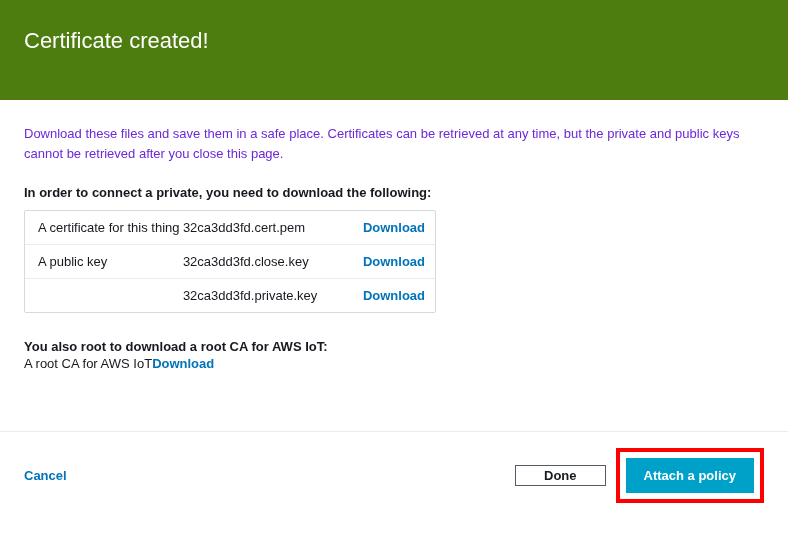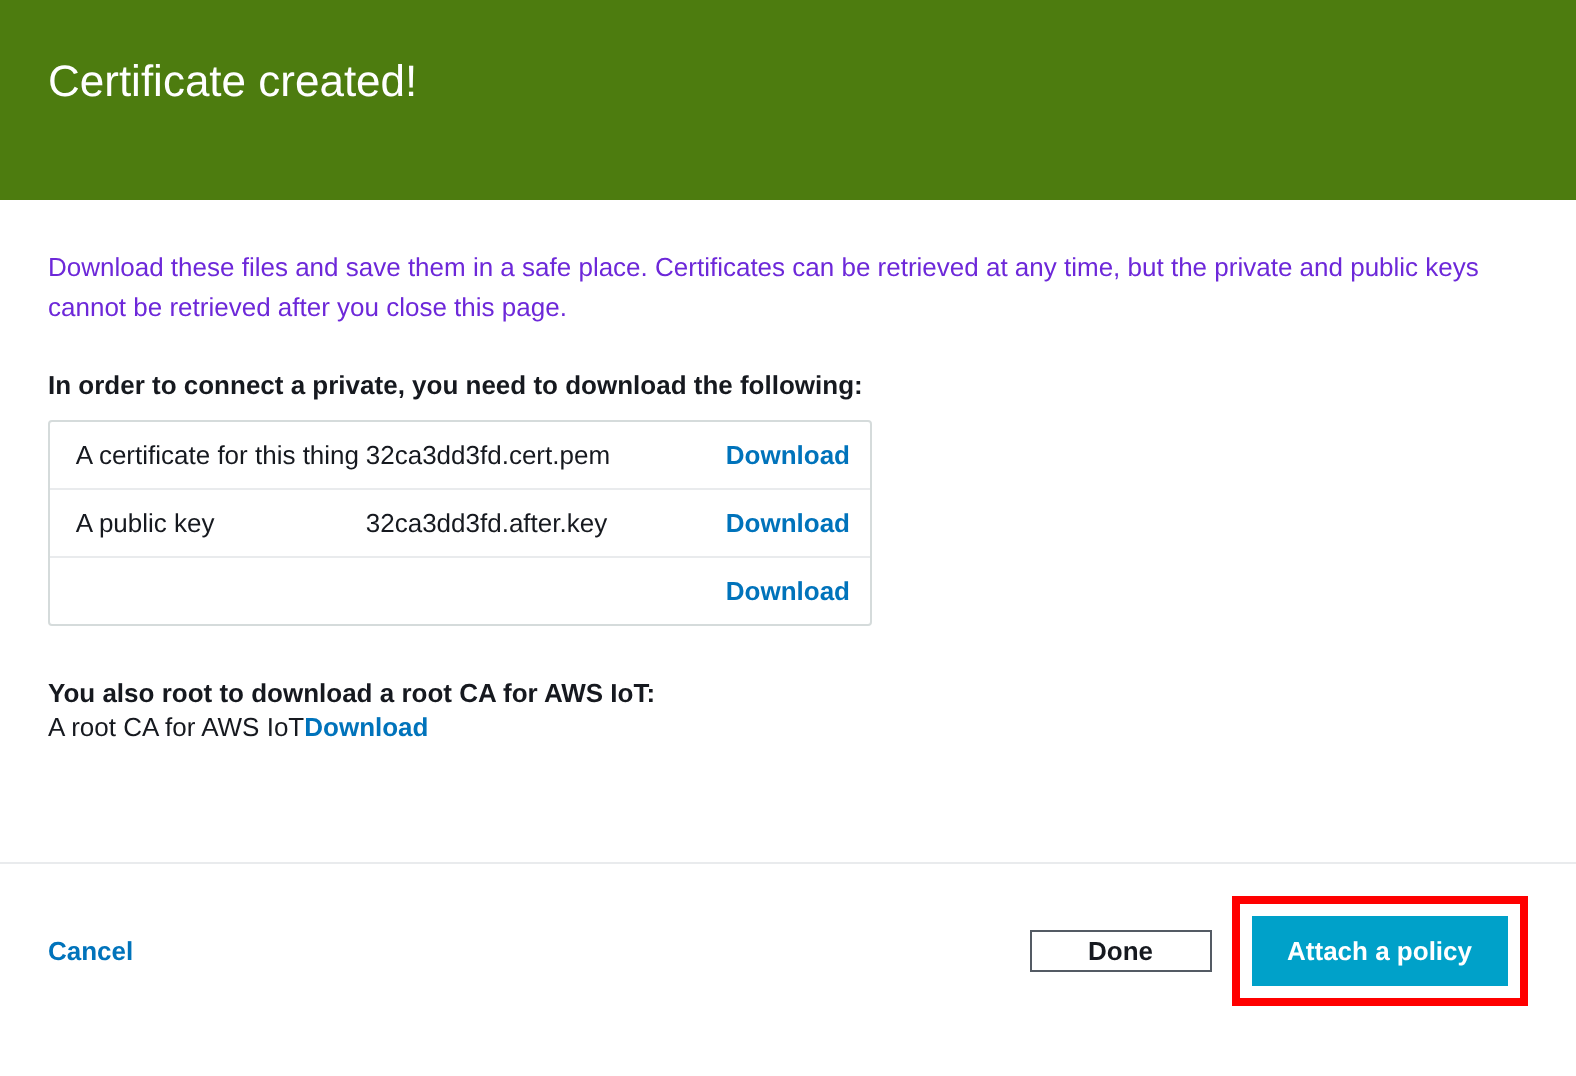--- a/index.html
+++ b/index.html
@@ -122,24 +122,25 @@
   <p class="section-heading">In order to connect a private, you need to download the following:</p>
 
   <div class="file-table">
     <div class="file-row">
       <span class="file-label">A certificate for this thing</span>
       <span class="file-name">32ca3dd3fd.cert.pem</span>
       <span class="file-link">Download</span>
     </div>
     <div class="file-row">
       <span class="file-label">A public key</span>
-      <span class="file-name">32ca3dd3fd.after.key</span>
+      <span class="file-name">32ca3dd3fd.close.key</span>
       <span class="file-link">Download</span>
     </div>
     <div class="file-row">
+      <span class="file-name">32ca3dd3fd.private.key</span>
       <span class="file-link">Download</span>
     </div>
   </div>
 
   <p class="rootca-heading">You also root to download a root CA for AWS IoT:</p>
   <p class="rootca-line">
     <span>A root CA for AWS IoT</span><span class="rootca-link">Download</span>
   </p>
 
 </div>

